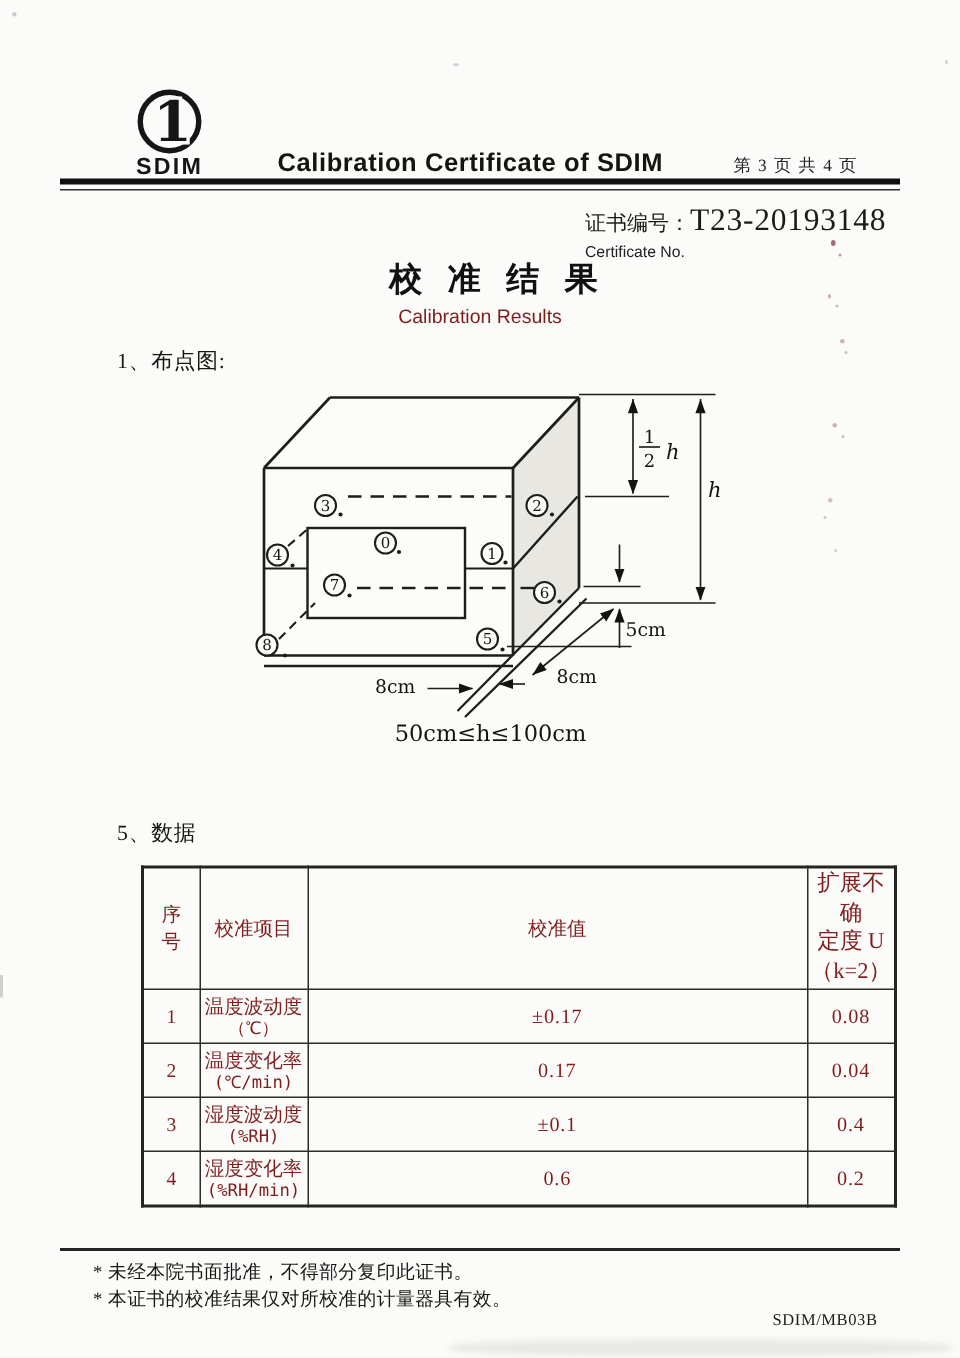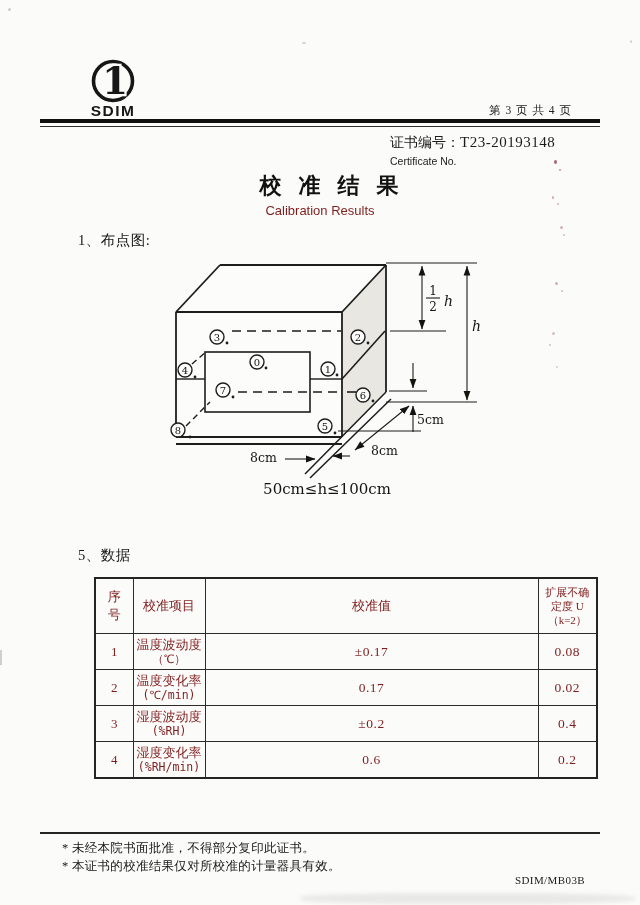--- a/index.html
+++ b/index.html
@@ -12,21 +12,21 @@
     font-size:26px;font-weight:bold;letter-spacing:1px;color:#121210;}
   .title-en{position:absolute;left:185px;top:99px;font-family:"Liberation Sans",sans-serif;
     font-size:17px;font-weight:bold;letter-spacing:.4px;color:#15150f;}
   .page-info{position:absolute;left:489px;top:103px;font-size:11.5px;letter-spacing:1px;color:#222;}
   .rule-thick{position:absolute;left:40px;top:119px;width:560px;height:0;border-top:4px solid #101010;}
   .rule-thin{position:absolute;left:40px;top:126px;width:560px;height:0;border-top:1px solid #2e2e2e;}
 
   
   .cert-no{position:absolute;left:390px;top:134px;}
   .cert-no .line1{font-size:14px;color:#1b1b19;white-space:nowrap;}
-  .cert-no .num{font-size:15px;letter-spacing:.5px;}
+  .cert-no .num{font-size:21px;letter-spacing:.5px;}
   .cert-no .line2{font-family:"Liberation Sans",sans-serif;font-size:10.5px;color:#222;margin-top:3px;}
 
   
   .result-zh{position:absolute;left:0;top:171px;width:640px;text-align:center;
     font-size:22px;font-weight:bold;letter-spacing:17px;padding-left:35px;box-sizing:border-box;color:#111;}
   .result-en{position:absolute;left:0;top:203px;width:640px;text-align:center;
     font-family:"Liberation Sans",sans-serif;font-size:13px;color:#7f1d1d;}
 
   .sec-heading{position:absolute;font-size:14.5px;color:#161614;letter-spacing:.5px;}
   .sec-1{left:78px;top:231px;}
@@ -36,21 +36,21 @@
   .diagram text{font-family:"DejaVu Serif","Liberation Serif",serif;fill:#14140f;}
 
   
   .data-table{position:absolute;left:65px;top:577px;border-collapse:collapse;table-layout:fixed;
     width:502px;font-size:13px;color:#7f1d1d;margin-left:29px;}
   .data-table td{border:1px solid #2b2b28;text-align:center;vertical-align:middle;padding:1px 2px;}
   .data-table{border:2px solid #242422;}
   .hdr-row td{height:52px;font-size:13px;}
   .body-row td{height:33px;}
   .no-stack{width:1.1em;margin:0 auto;word-break:break-all;line-height:1.35;}
-  .u-hdr{font-size:11px;line-height:1.3;text-align:center;}
+  .u-hdr{font-size:15px;line-height:1.3;text-align:center;}
   .item-line{font-size:13px;line-height:1.2;}
   .unit-line{font-size:11.5px;line-height:1.25;font-family:"DejaVu Sans Mono","Liberation Serif",serif;}
   .val{font-size:13.5px;letter-spacing:.5px;}
 
   
   .footer-rule{position:absolute;left:40px;top:832px;width:560px;height:0;border-top:2px solid #242424;}
   .note{position:absolute;left:62px;font-size:12.5px;letter-spacing:.3px;color:#161614;}
   .note-1{top:840px;}
   .note-2{top:858px;}
   .form-no{position:absolute;left:515px;top:874px;font-size:11px;letter-spacing:.4px;color:#20201e;}
@@ -64,20 +64,21 @@
 </head>
 <body>
 
 <div class="page">
 
   <svg class="logo" viewBox="0 0 66 64">
     <circle cx="33" cy="25" r="19.5" fill="none" stroke="#161616" stroke-width="3.6"></circle>
     <text x="35" y="38" text-anchor="middle" font-family="DejaVu Serif, Liberation Serif, serif" font-size="37" font-weight="bold" fill="#161616" stroke="#fbfbfa" stroke-width="4.5" style="paint-order:stroke">1</text>
     <text x="33" y="60" text-anchor="middle" font-family="Liberation Sans, sans-serif" font-size="15.5" font-weight="bold" letter-spacing="1.5" fill="#161616">SDIM</text>
   </svg>
+  <div class="title-en">Calibration Certificate of SDIM</div>
   <div class="page-info">第 3 页 共 4 页</div>
   <div class="rule-thick"></div>
   <div class="rule-thin"></div>
 
   <div class="cert-no">
     <div class="line1"><span>证书编号：</span><span class="num">T23-20193148</span></div>
     <div class="line2">Certificate No.</div>
   </div>
 
   <div class="result-zh">校准结果</div>
@@ -228,29 +229,29 @@
       <td class="val">±0.17</td>
       <td class="val">0.08</td>
     </tr>
     <tr class="body-row">
       <td>2</td>
       <td>
         <div class="item-line">温度变化率</div>
         <div class="unit-line">(℃/min)</div>
       </td>
       <td class="val">0.17</td>
-      <td class="val">0.02</td>
+      <td class="val">0.04</td>
     </tr>
     <tr class="body-row">
       <td>3</td>
       <td>
         <div class="item-line">湿度波动度</div>
         <div class="unit-line">(%RH)</div>
       </td>
-      <td class="val">±0.2</td>
+      <td class="val">±0.1</td>
       <td class="val">0.4</td>
     </tr>
     <tr class="body-row">
       <td>4</td>
       <td>
         <div class="item-line">湿度变化率</div>
         <div class="unit-line">(%RH/min)</div>
       </td>
       <td class="val">0.6</td>
       <td class="val">0.2</td>

